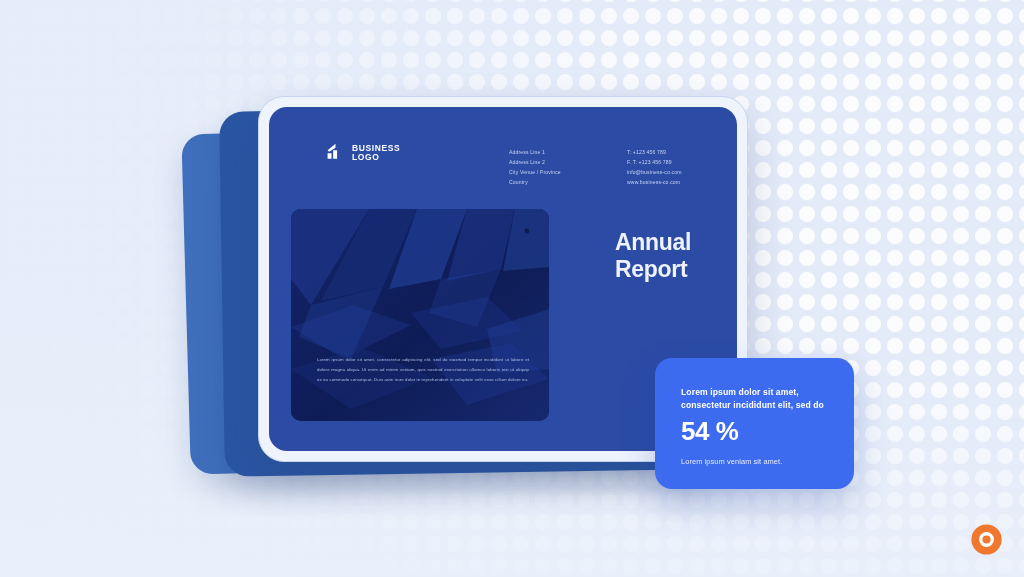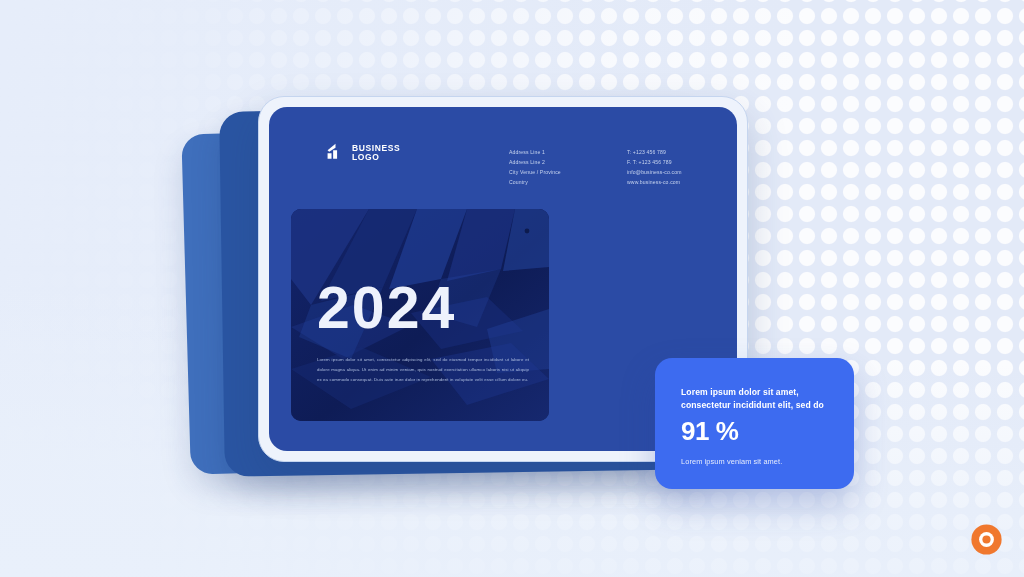--- a/index.html
+++ b/index.html
@@ -301,33 +301,36 @@
           <polygon points="120,104 196,88 232,122 150,140" fill="#172c78" opacity="0.6"></polygon>
           <polygon points="196,120 258,100 258,160 206,164" fill="#21409a" opacity="0.45"></polygon>
           <polygon points="0,160 70,138 140,168 60,200" fill="#152a72" opacity="0.55"></polygon>
           <polygon points="140,150 220,134 258,170 176,196" fill="#1d3790" opacity="0.4"></polygon>
           <polygon points="20,96 92,78 60,150 8,128" fill="#2850b4" opacity="0.25"></polygon>
           <polygon points="150,70 210,60 186,118 138,104" fill="#2d57bd" opacity="0.2"></polygon>
           <circle cx="236" cy="22" r="2.4" fill="#0c1745" opacity="0.85"></circle>
         </svg>
       </div>
 
-      <div class="year">2024</div>
 
       <div class="page-para">Lorem ipsum dolor sit amet, consectetur adipiscing elit, sed do eiusmod tempor incididunt ut labore et dolore magna aliqua. Ut enim ad minim veniam, quis nostrud exercitation ullamco laboris nisi ut aliquip ex ea commodo consequat. Duis aute irure dolor in reprehenderit in voluptate velit esse cillum dolore eu.</div>
 
+      <div class="title-block">
+        <span>Annual</span>
+        <span>Report</span>
+      </div>
     </div>
   </div>
 
   <div class="stat-card">
     <div class="stat-head">
       <span>Lorem ipsum dolor sit amet,</span>
       <span>consectetur incididunt elit, sed do</span>
     </div>
-    <div class="stat-value">91 %</div>
+    <div class="stat-value">54 %</div>
     <div class="stat-caption">Lorem ipsum veniam sit amet.</div>
   </div>
 
   <div class="brand-badge">
     <svg viewBox="0 0 40 40">
       <circle cx="20" cy="20" r="15.5" fill="#f0782e"></circle>
       <circle cx="20" cy="20" r="7.6" fill="#ffffff"></circle>
       <circle cx="20" cy="20" r="4.2" fill="#f0782e"></circle>
     </svg>
   </div>

